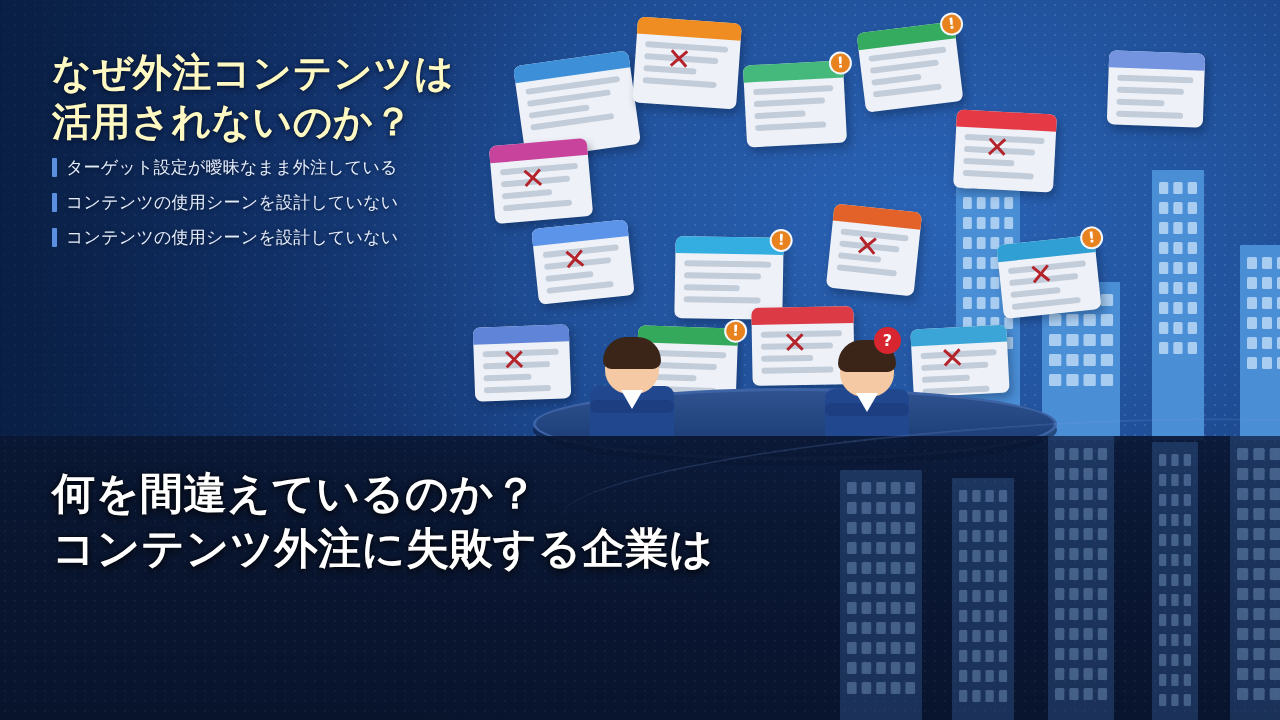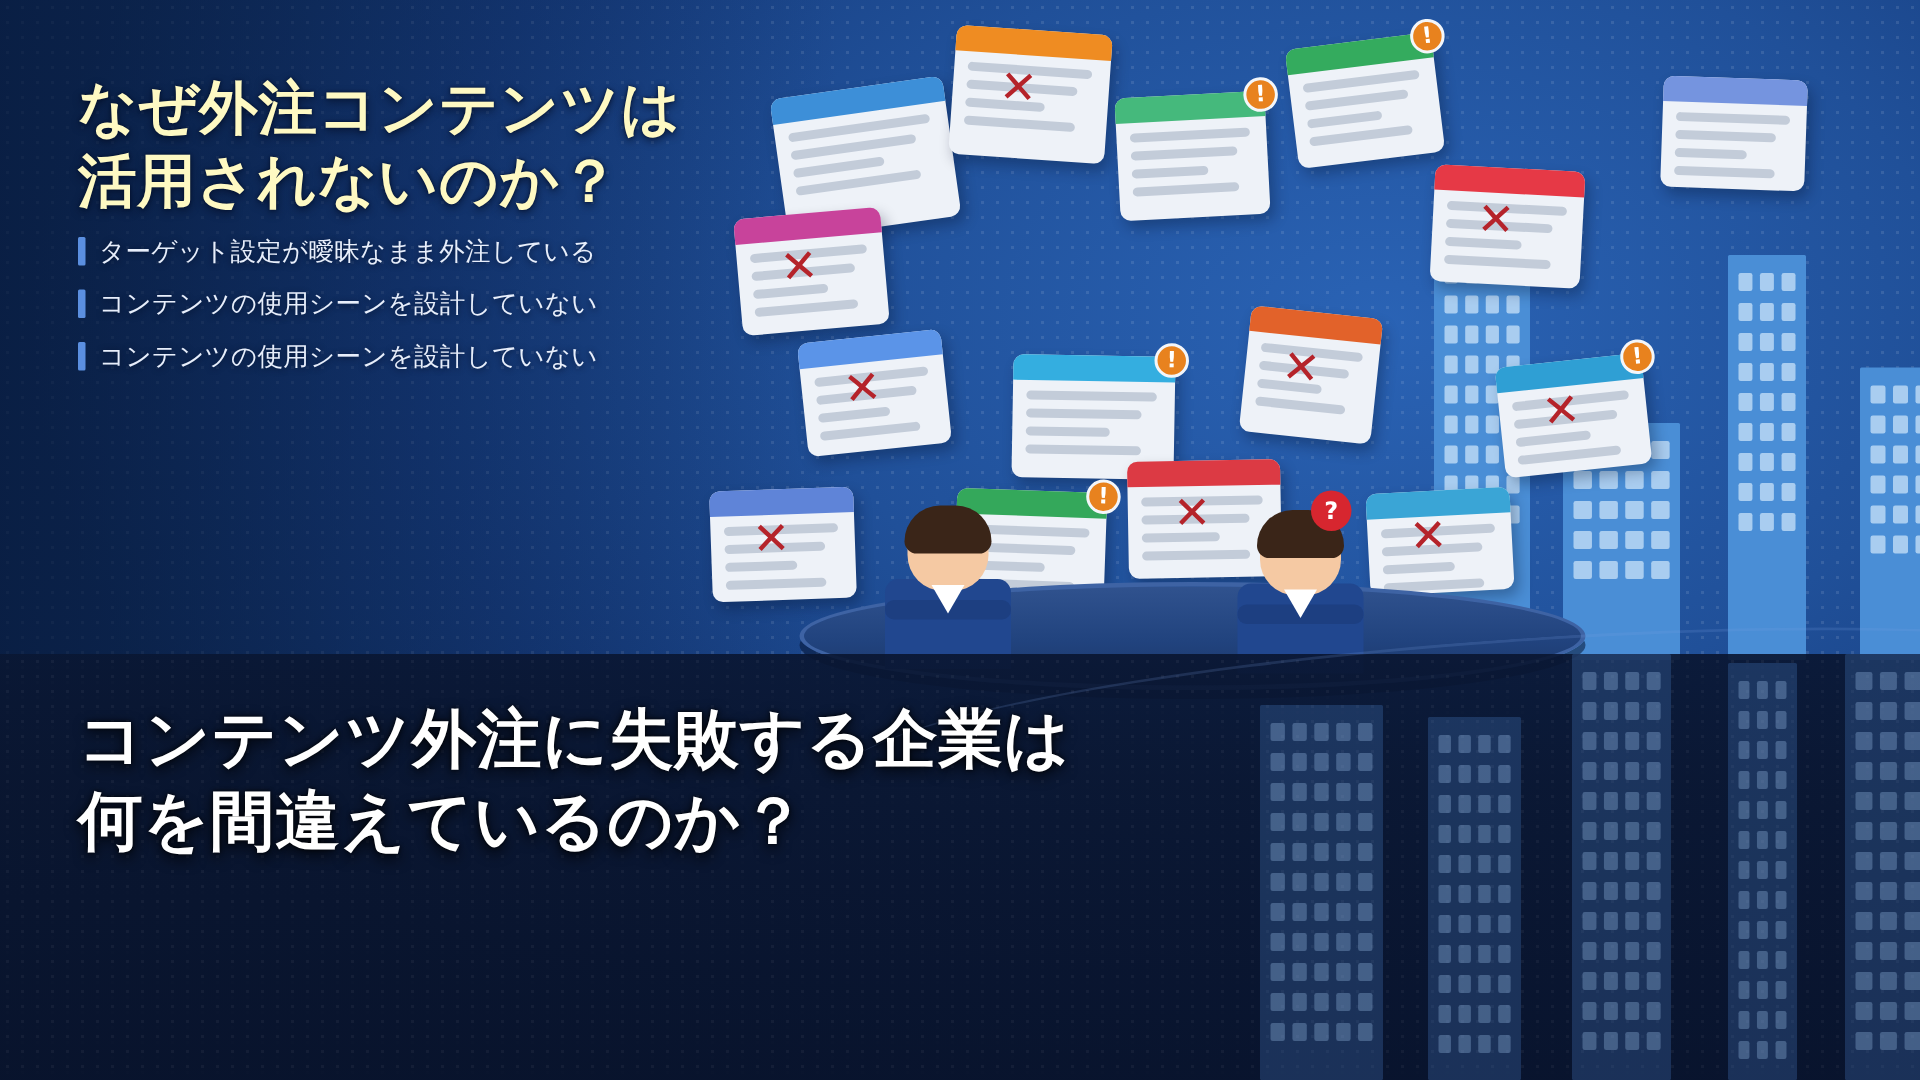--- a/index.html
+++ b/index.html
@@ -696,19 +696,19 @@
         <rect x="1269.7" y="648" width="11.3" height="12" fill="rgba(150,185,225,.34)" rx="1.5"></rect>
         <rect x="1237.0" y="668" width="11.3" height="12" fill="rgba(150,185,225,.34)" rx="1.5"></rect>
         <rect x="1253.3" y="668" width="11.3" height="12" fill="rgba(150,185,225,.34)" rx="1.5"></rect>
         <rect x="1269.7" y="668" width="11.3" height="12" fill="rgba(150,185,225,.34)" rx="1.5"></rect>
         <rect x="1237.0" y="688" width="11.3" height="12" fill="rgba(150,185,225,.34)" rx="1.5"></rect>
         <rect x="1253.3" y="688" width="11.3" height="12" fill="rgba(150,185,225,.34)" rx="1.5"></rect>
         <rect x="1269.7" y="688" width="11.3" height="12" fill="rgba(150,185,225,.34)" rx="1.5"></rect>
       </svg></div>
 
   <div class="title">
+    <div>何を間違えているのか？</div>
     <div>コンテンツ外注に失敗する企業は</div>
-    <div>何を間違えているのか？</div>
   </div>
 
 
 
 </div>
 
 </body></html>

